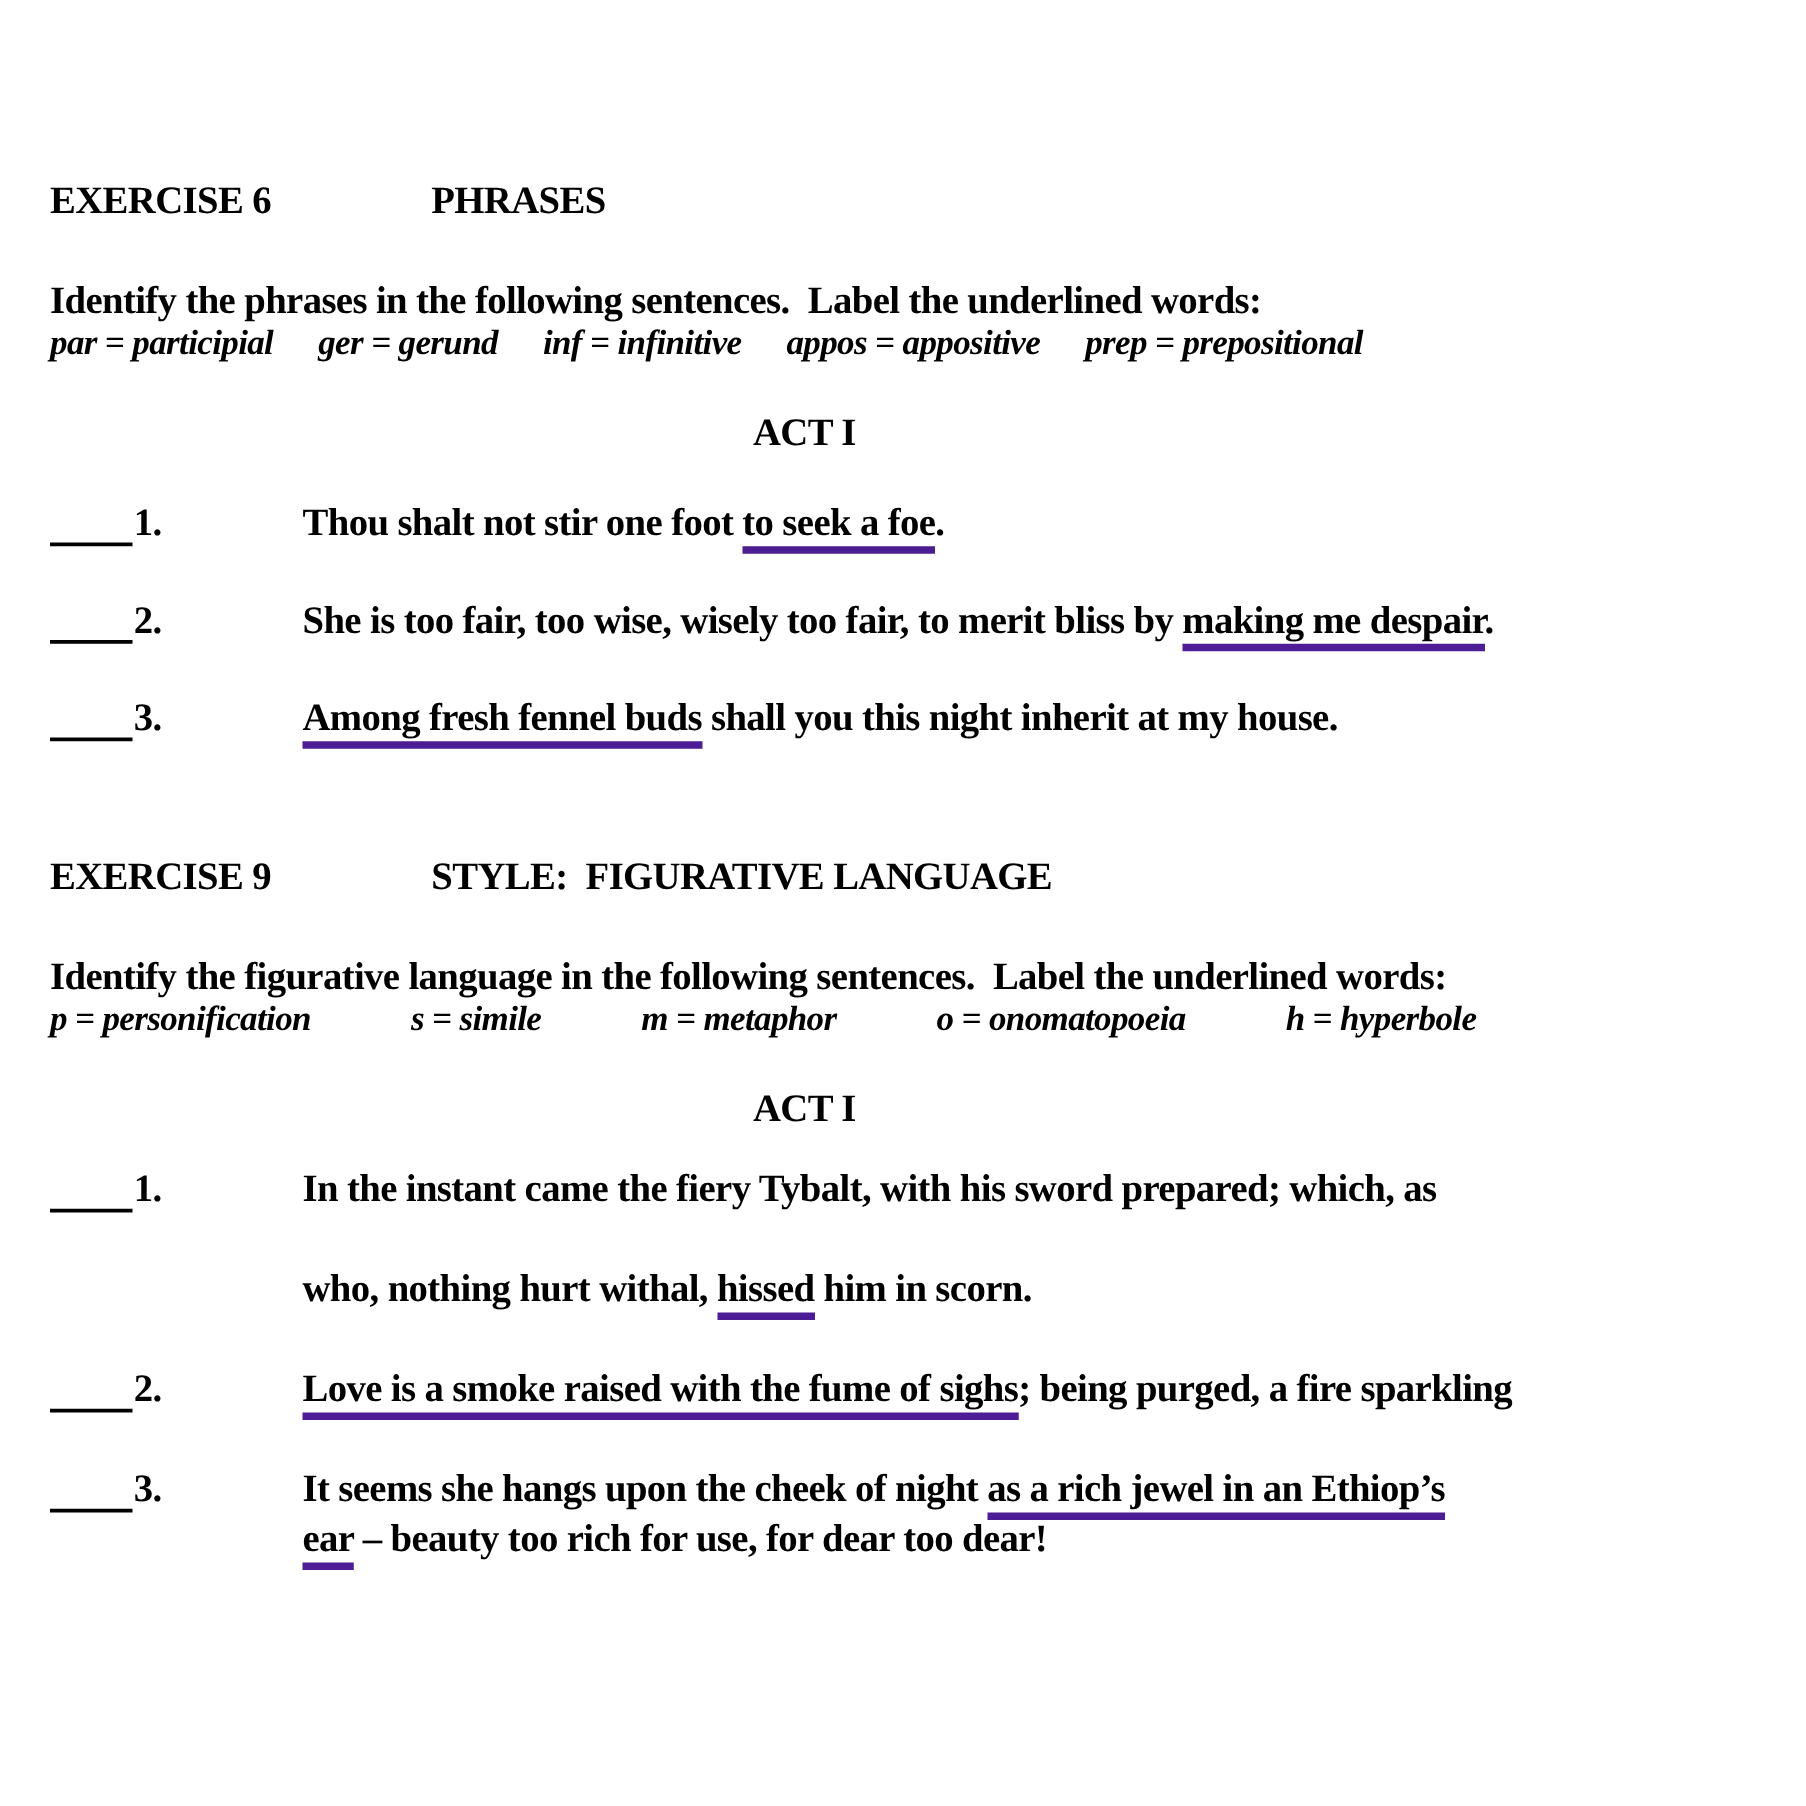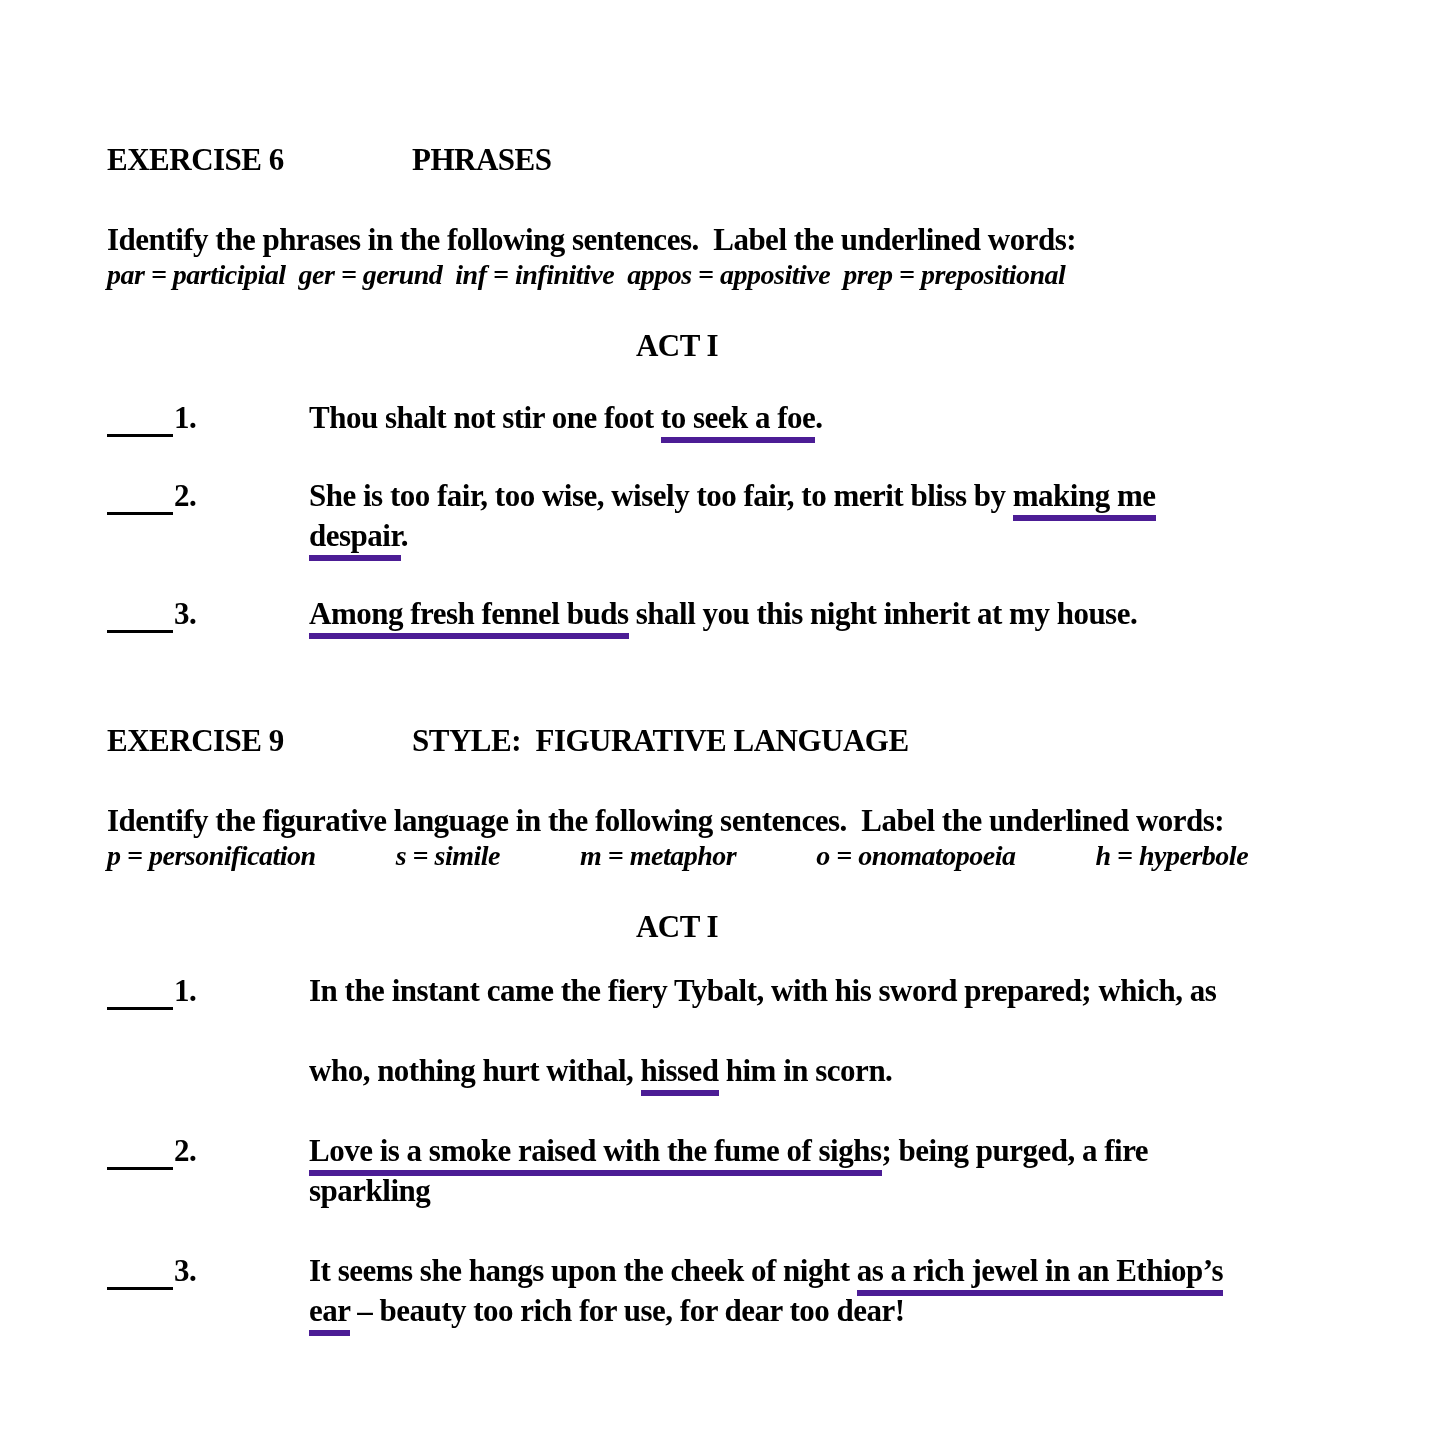--- a/index.html
+++ b/index.html
@@ -7,32 +7,32 @@
     position: relative;
     width: 1317px;
     height: 1445px;
     box-sizing: border-box;
     background: #ffffff;
     color: #000000;
     font-family: "Liberation Serif", "DejaVu Serif", serif;
     font-weight: 700;
     font-size: 31px;
     letter-spacing: -0.5px;
-    padding: 140px 70px 0 107px;
+    padding: 140px 70px 0 40px;
     overflow: hidden;
   }
   section { display: block; }
   .section-ex9 { margin-top: 87px; }
   .heading { display: flex; line-height: 40px; }
   .heading-label { flex: 0 0 305px; white-space: pre-wrap; }
   .heading-title { white-space: pre-wrap; }
   .instructions { margin-top: 42px; line-height: 36px; white-space: pre-wrap; }
   .key {
     display: flex;
-    gap: 13px;
+    gap: 36px;
     font-style: italic;
     font-size: 28px;
     line-height: 34px;
     white-space: nowrap;
   }
   .key--wide { gap: 80px; }
   .act { margin-top: 34px; line-height: 40px; text-align: center; }
   .items { margin-top: 32px; }
   .items--ex9 { margin-top: 24px; }
   .item-row {

